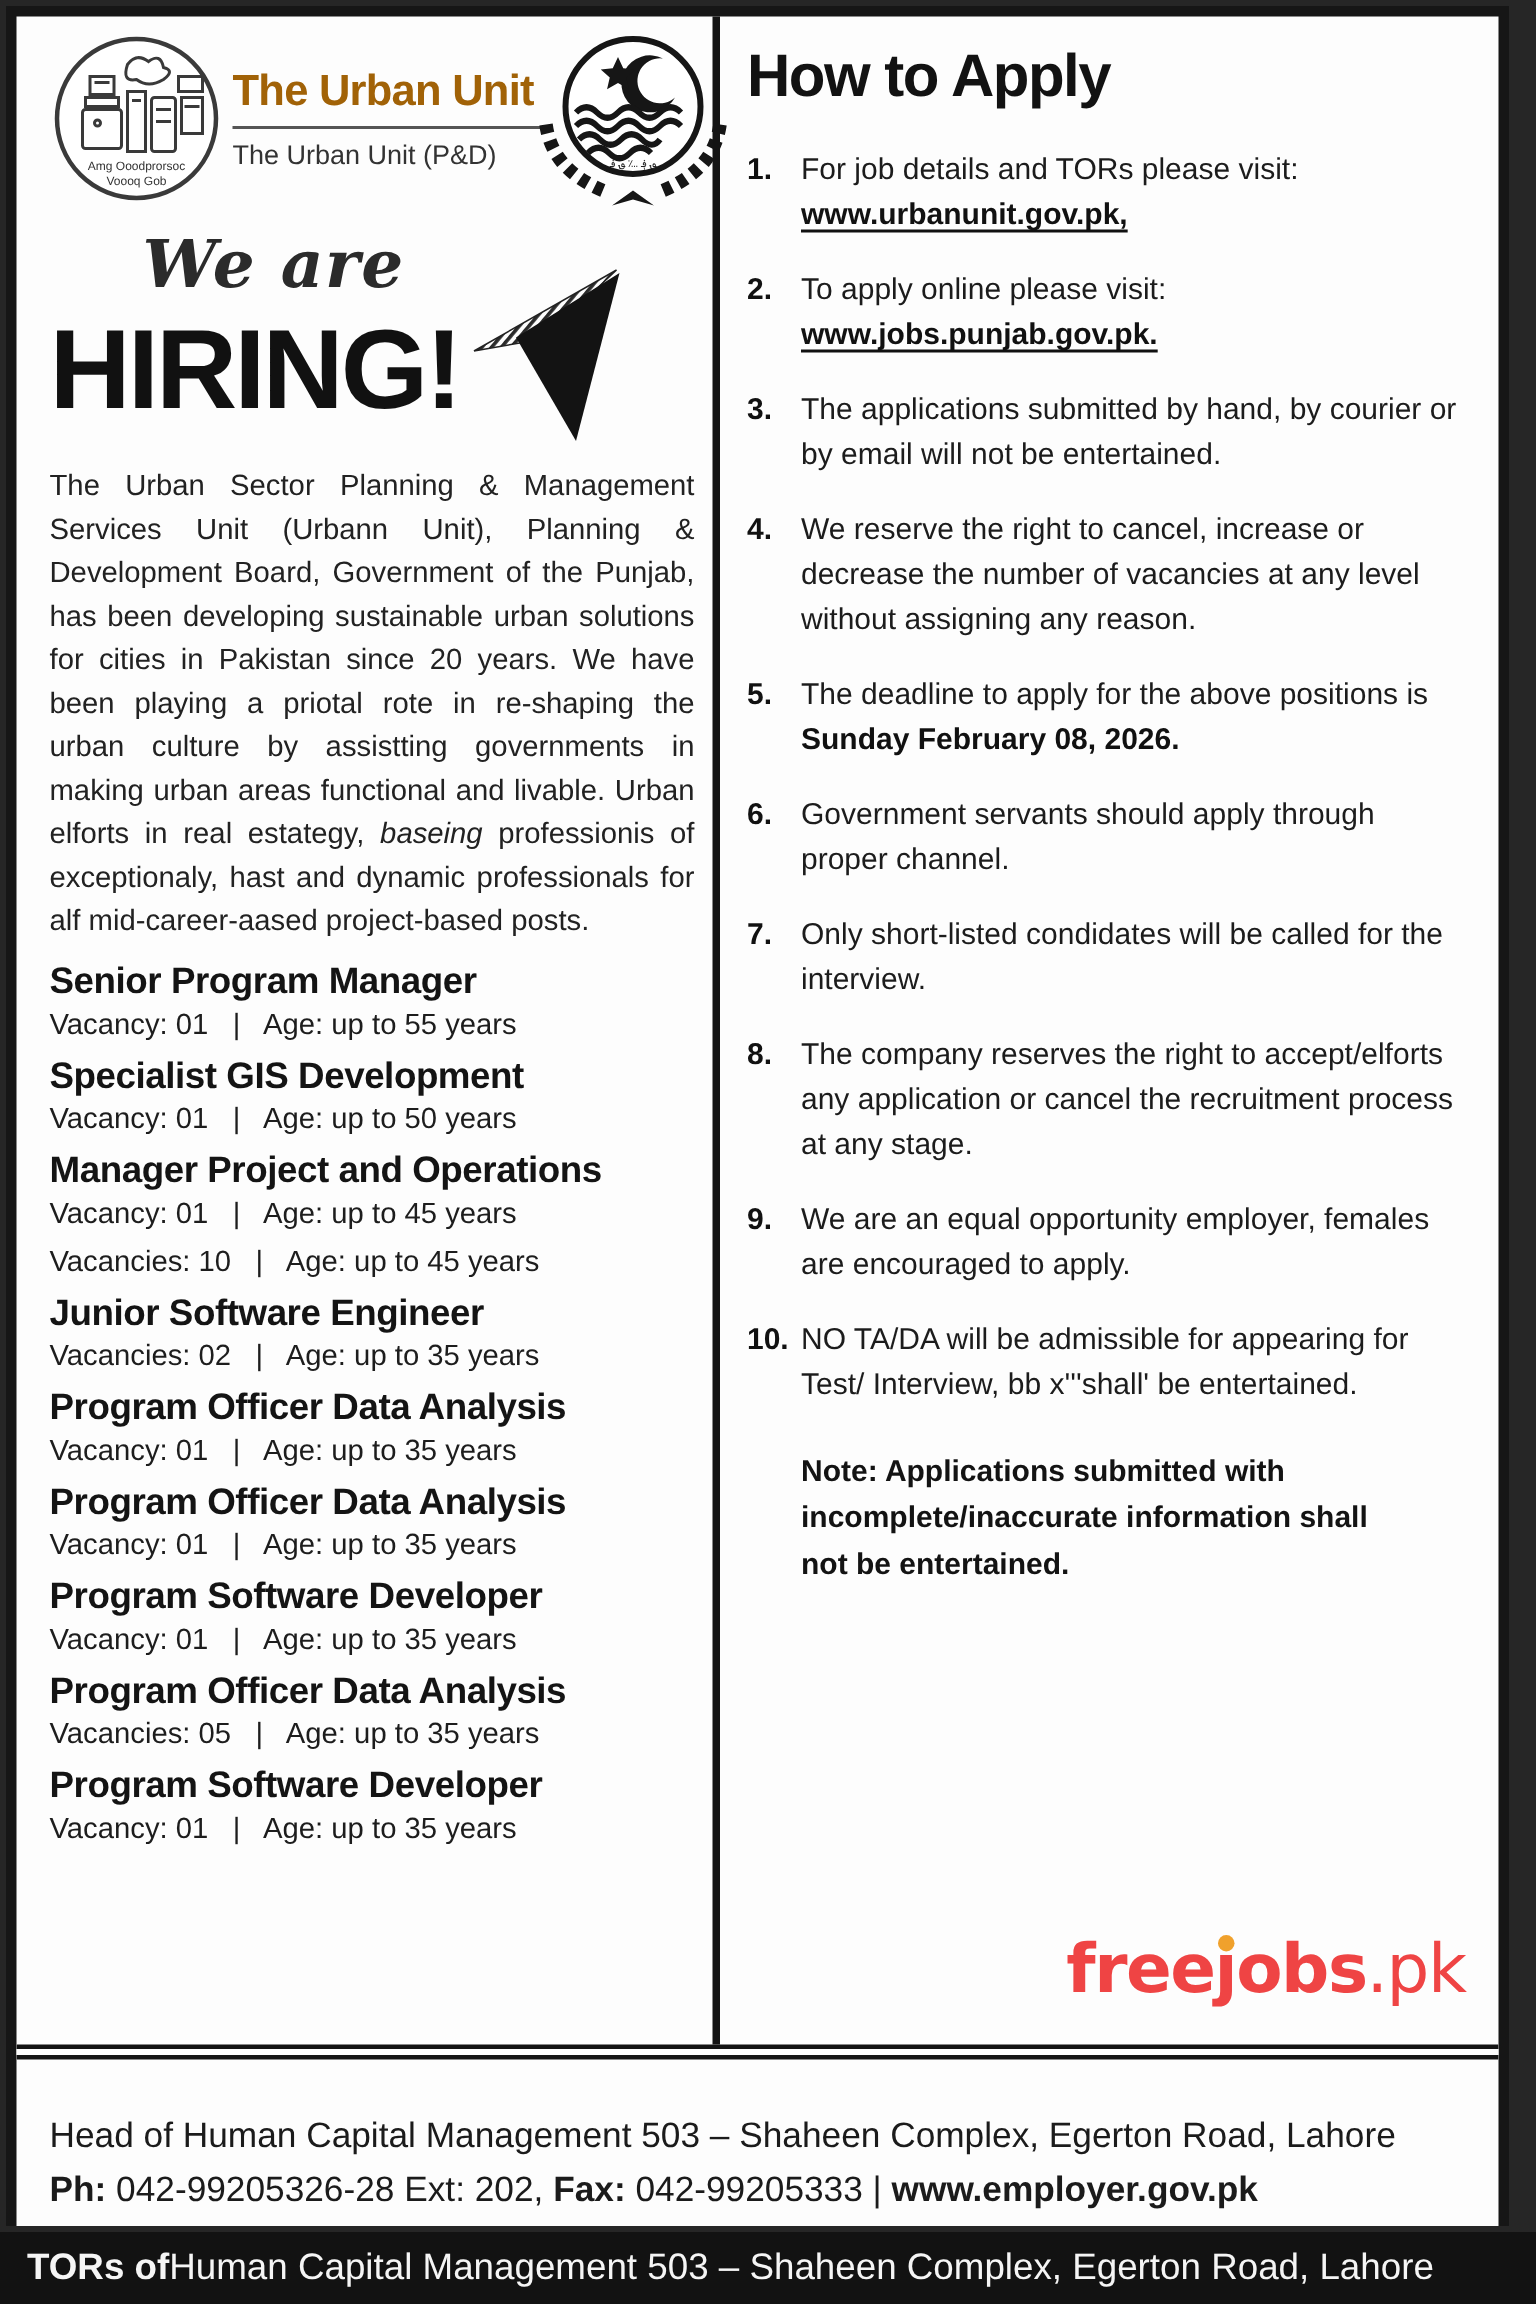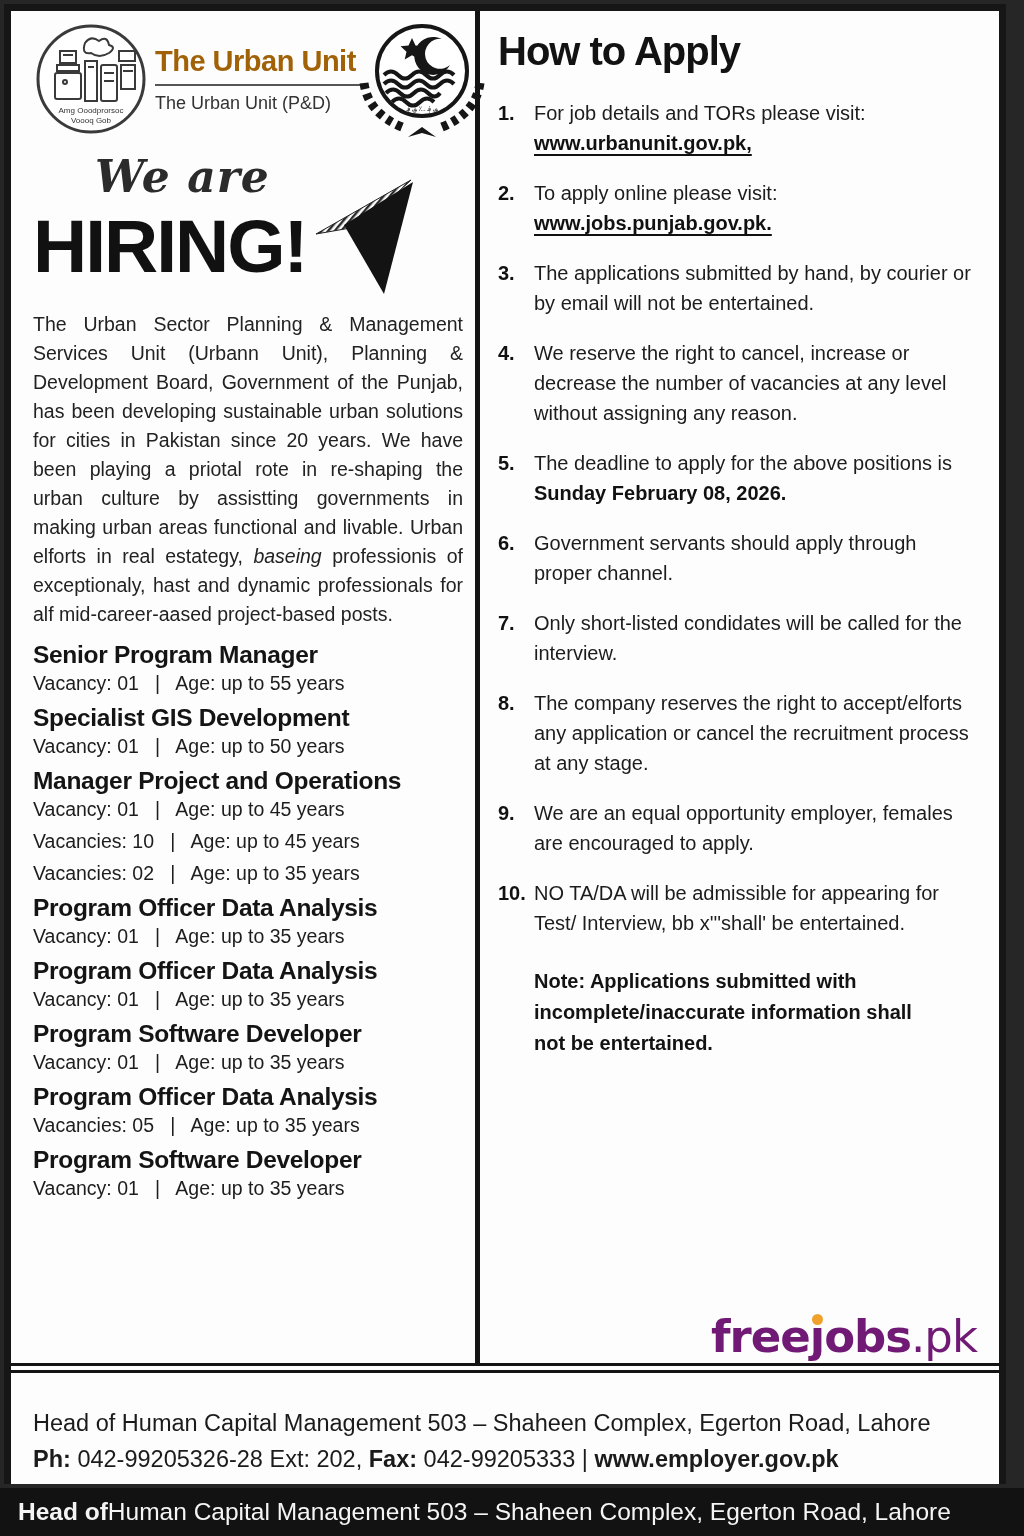--- a/index.html
+++ b/index.html
@@ -39,21 +39,21 @@
   
   .hta-title{font-size:40px;font-weight:900;color:#121212;letter-spacing:-1px;margin:10px 0 24px;}
   .hta-item{display:flex;margin-bottom:20px;font-size:20px;line-height:30px;color:#1c1c1c;}
   .hta-num{font-weight:800;width:36px;flex:none;color:#111;}
   .hta-text{flex:1;}
   .item-link{display:inline-block;font-weight:800;color:#111;text-decoration:underline;text-decoration-thickness:2px;text-underline-offset:4px;}
   .bold-inline{font-weight:800;color:#111;}
   .note{margin:28px 0 0 36px;font-size:20px;line-height:31px;font-weight:800;color:#131313;width:400px;}
 
   
-  .freejobs{position:absolute;right:22px;bottom:0;font-family:"DejaVu Sans",sans-serif;font-size:45px;color:#701a75;letter-spacing:-1px;white-space:nowrap;}
+  .freejobs{position:absolute;right:22px;bottom:24px;font-family:"DejaVu Sans",sans-serif;font-size:45px;color:#ef4444;letter-spacing:-1px;white-space:nowrap;}
   .fj-b{font-weight:bold;}
   .fj-j{font-weight:bold;position:relative;}
   .fj-j::after{content:'';position:absolute;left:2px;top:4px;width:11px;height:11px;border-radius:50%;background:#f0a12c;}
   .fj-pk{font-weight:normal;}
 
   
   .double-line{height:4px;border-top:3px solid #141414;border-bottom:3px solid #141414;background:#fdfdfd;}
   .footer-white{padding:32px 22px 0;font-size:23.5px;line-height:36px;color:#1b1b1b;}
   .footer-white .b{font-weight:800;}
   .bottom-bar{position:absolute;left:0;bottom:0;width:1024px;height:48px;background:#121212;color:#f5f5f5;display:flex;align-items:center;box-sizing:border-box;padding:0 18px;font-size:24.5px;white-space:nowrap;}
@@ -139,20 +139,21 @@
               <div class="job-details">Vacancy: 01   |   Age: up to 50 years</div>
             </div>
           <div>
               <div class="job-title">Manager Project and Operations</div>
               <div class="job-details">Vacancy: 01   |   Age: up to 45 years</div>
             </div>
           <div>
               <div class="job-details">Vacancies: 10   |   Age: up to 45 years</div>
             </div>
           <div>
+              <div class="job-title">Junior Software Engineer</div>
               <div class="job-details">Vacancies: 02   |   Age: up to 35 years</div>
             </div>
           <div>
               <div class="job-title">Program Officer Data Analysis</div>
               <div class="job-details">Vacancy: 01   |   Age: up to 35 years</div>
             </div>
           <div>
               <div class="job-title">Program Officer Data Analysis</div>
               <div class="job-details">Vacancy: 01   |   Age: up to 35 years</div>
             </div>
@@ -225,16 +226,16 @@
 
     <div class="double-line"></div>
 
     <div class="footer-white">
       <div>Head of Human Capital Management 503 – Shaheen Complex, Egerton Road, Lahore</div>
       <div><span class="b">Ph:</span><span> 042-99205326-28 Ext: 202, </span><span class="b">Fax:</span><span> 042-99205333 | </span><span class="b">www.employer.gov.pk</span></div>
     </div>
   </div>
 
   <div class="bottom-bar">
-      <span class="b">Head of</span>
+      <span class="b">TORs of</span>
       <span> Human Capital Management 503 – Shaheen Complex, Egerton Road, Lahore</span>
     </div>
 </div>
 
 </body></html>

